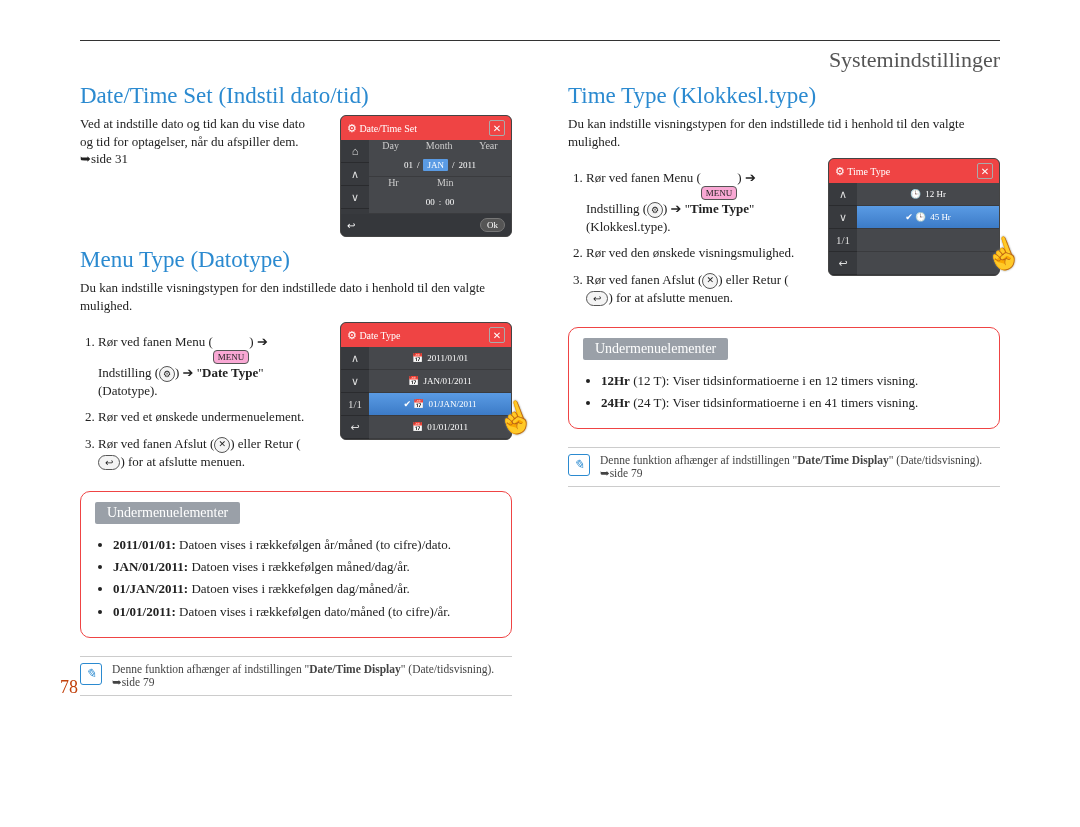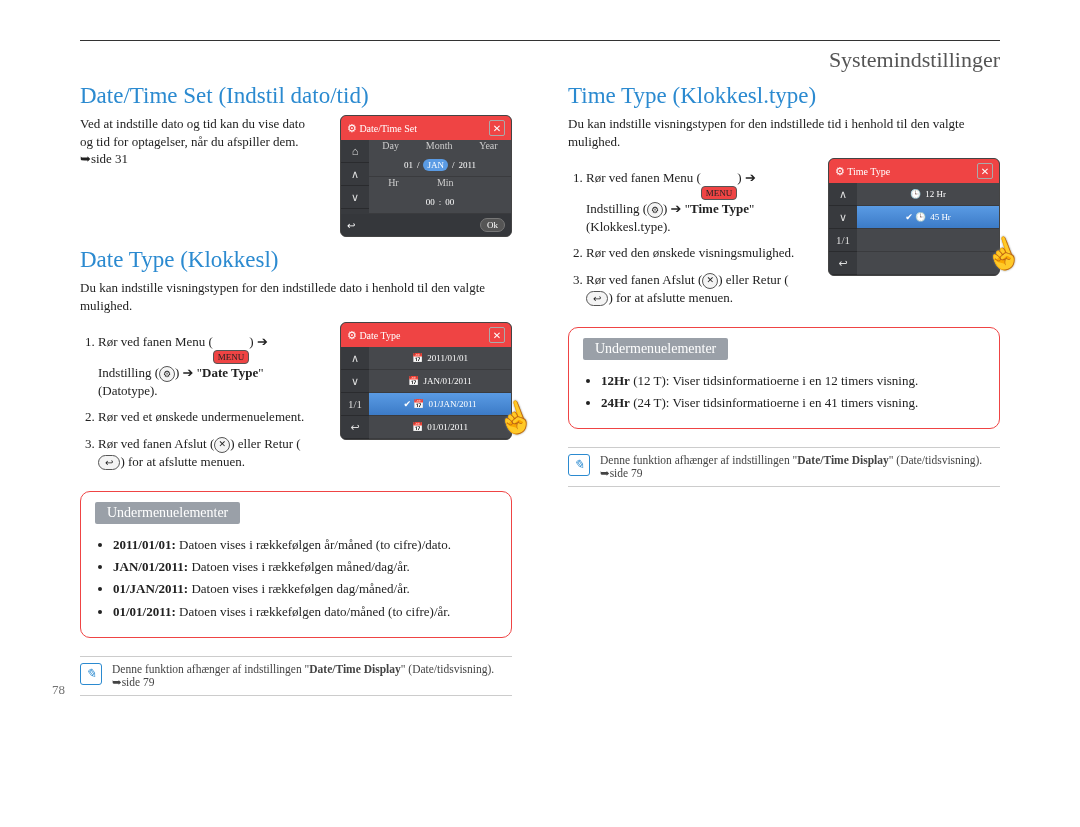--- a/index.html
+++ b/index.html
@@ -99,36 +99,36 @@
     color: #2b8ad0;
     display: flex;
     align-items: center;
     justify-content: center;
     font-size: 13px;
     font-style: italic;
     flex-shrink: 0;
   }
   .pagenum {
     position: absolute;
-    left: 52px;
+    left: 60px;
     bottom: 38px;
-    font-size: 13px;
-    color: #737373;
+    font-size: 18px;
+    color: #c2410c;
   }
 
   
   .chip {
     display: inline-block;
     border: 1px solid #555;
     border-radius: 4px;
     padding: 0 4px;
     font-size: 9px;
     line-height: 12px;
     vertical-align: middle;
-    background: #ef4444;
+    background: #f9a8d4;
     color: #222;
     margin-top: 28px;
   }
   .chip-round {
     display: inline-flex;
     border: 1px solid #555;
     border-radius: 50%;
     width: 14px;
     height: 14px;
     align-items: center;
@@ -286,21 +286,21 @@
             </div>
             <div class="cam-main">
               <div class="labelrow">
                 <span>Day</span>
                 <span>Month</span>
                 <span>Year</span>
               </div>
               <div class="cam-row">
                 <span>01</span>
                   <span>/</span>
-                <span style="background:#5a9be4;padding:1px 4px;border-radius:6px">JAN</span>
+                <span style="background:#5a9be4;padding:1px 4px;border-radius:1px">JAN</span>
                   <span>/</span>
                 <span>2011</span>
               </div>
               <div class="labelrow">
                 <span>Hr</span>
                 <span>Min</span>
                 <span></span>
               </div>
               <div class="cam-row">
                 <span>00</span>
@@ -310,21 +310,21 @@
             </div>
           </div>
           <div class="cam-footer">
             <span>↩</span>
             <span class="ok-btn">Ok</span>
           </div>
         </div>
         <p class="body" style="max-width:240px">Ved at indstille dato og tid kan du vise dato og tid for optagelser, når du afspiller dem. ➥side 31</p>
       </div>
 
-      <h2 class="section">Date Type (Klokkesl)</h2>
+      <h2 class="section">Menu Type (Datotype)</h2>
       <p class="body">Du kan indstille visningstypen for den indstillede dato i henhold til den valgte mulighed.</p>
 
       <div class="clearfix">
 
         <div class="cam-wrap">
           <div class="cam-ui" style="float:none;margin:0">
             <div class="cam-header">
               <span><span class="gear">⚙</span> <span>Date Type</span></span>
               <span class="close-x">✕</span>
             </div>

